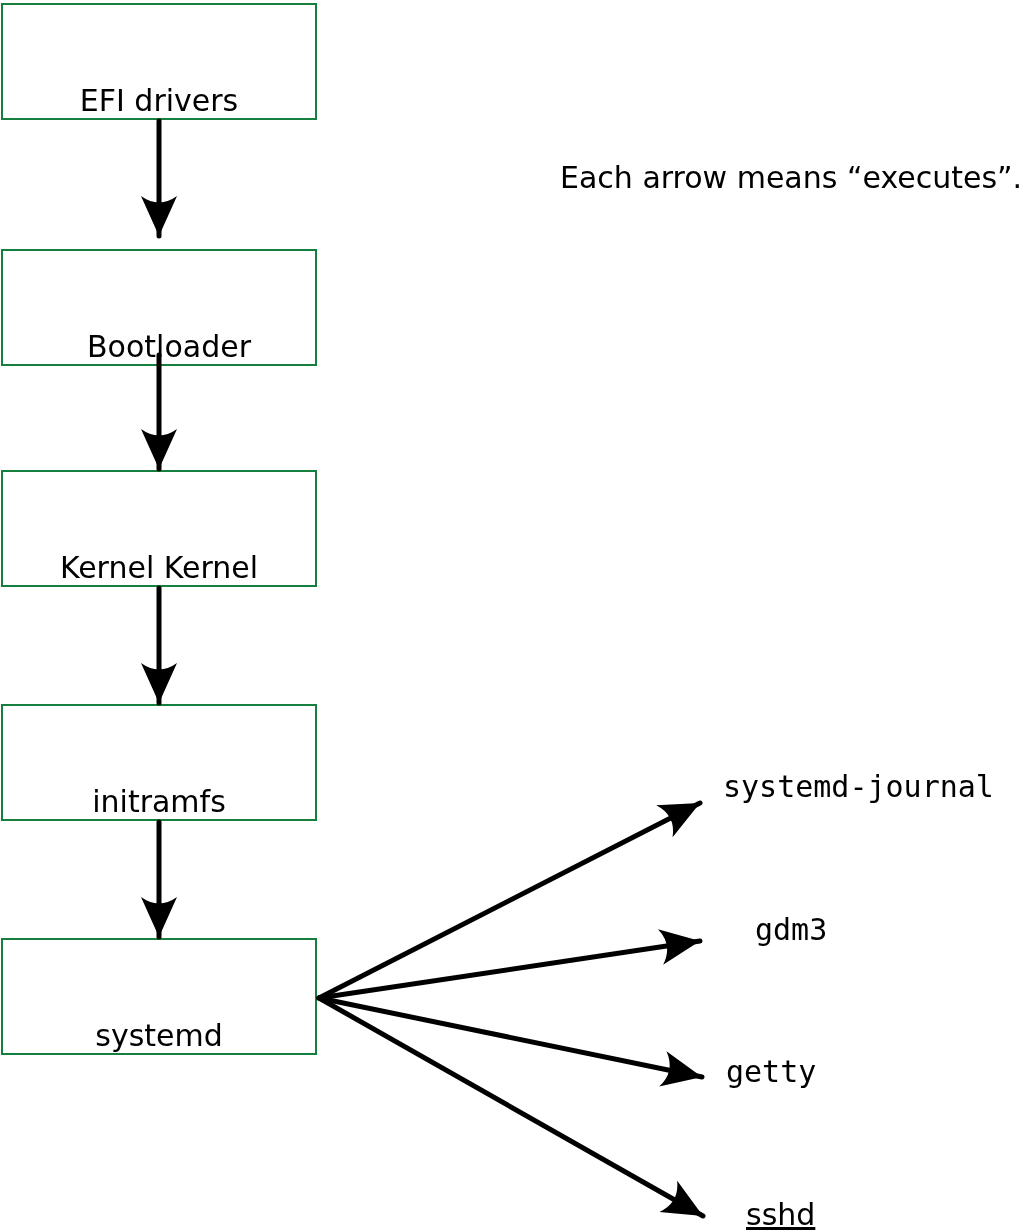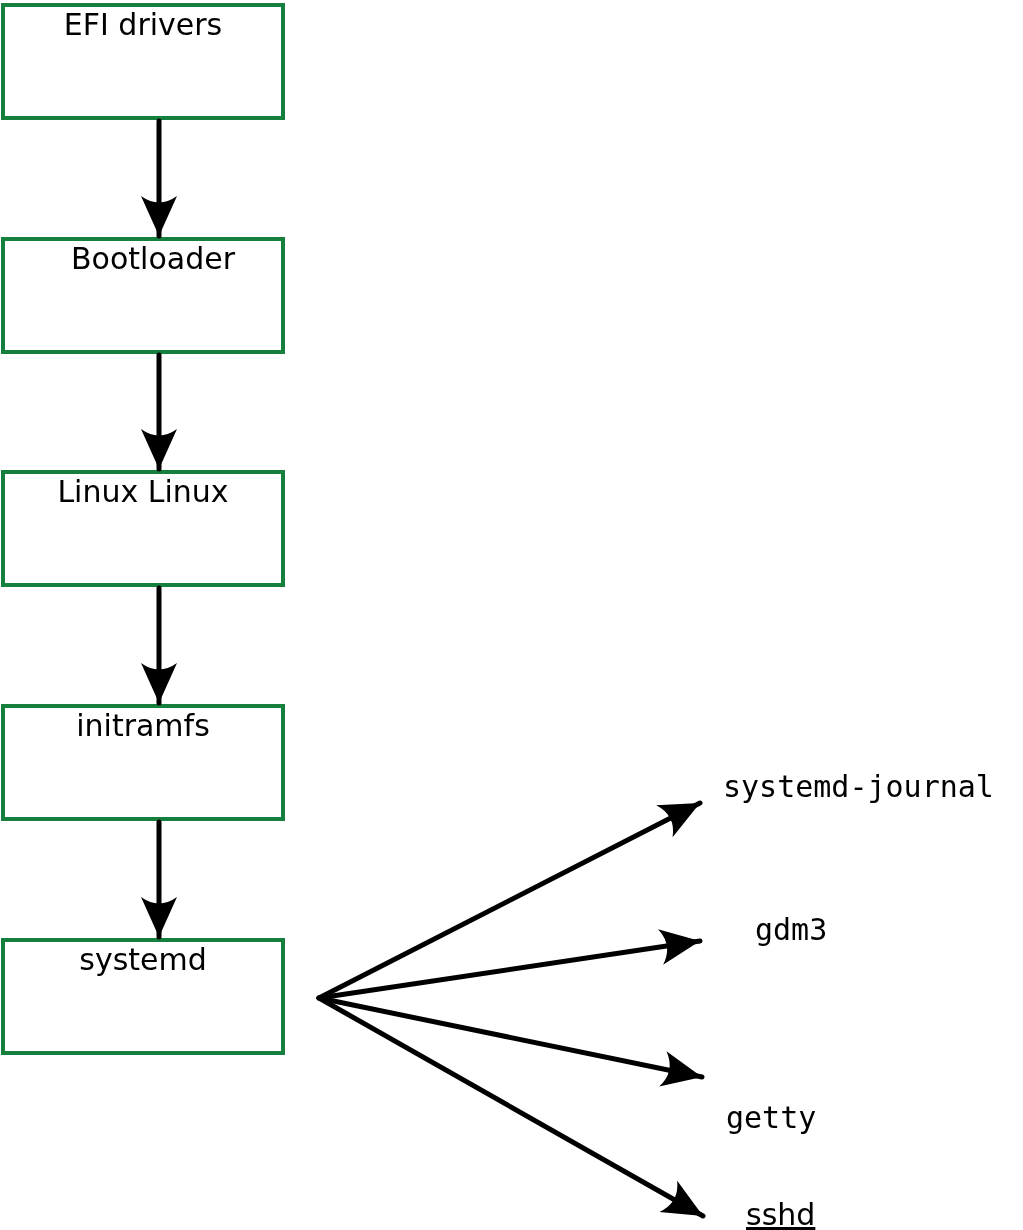--- a/index.html
+++ b/index.html
@@ -12,33 +12,33 @@
     width: 1023px;
     height: 1230px;
     background: #ffffff;
     overflow: hidden;
     color: #000000;
     font-family: "DejaVu Sans", sans-serif;
   }
   .box {
     position: absolute;
     left: 1px;
-    width: 284px;
+    width: 316px;
     height: 117px;
-    border: 4px solid #15803d;
+    border: 2px solid #15803d;
     box-sizing: border-box;
     background: #ffffff;
     display: flex;
-    align-items: flex-start;
+    align-items: flex-end;
     justify-content: center;
     font-size: 30px;
     z-index: 2;
   }
   #box-efi        { top: 3px; }
-  #box-bootloader { top: 237px; padding-left: 20px; }
+  #box-bootloader { top: 249px; padding-left: 20px; }
   #box-kernel     { top: 470px; }
   #box-initramfs  { top: 704px; }
   #box-systemd    { top: 938px; }
 
   svg.arrows {
     position: absolute;
     left: 0;
     top: 0;
     z-index: 3;
     pointer-events: none;
@@ -56,21 +56,21 @@
     line-height: 30px;
     white-space: nowrap;
     z-index: 2;
   }
   .proc.sans {
     font-family: "DejaVu Sans", sans-serif;
     text-decoration: underline;
   }
   #proc-journal { left: 723px; top: 772px; text-align: right; }
   #proc-gdm3    { left: 723px; top: 915px; margin-left: 32px; }
-  #proc-getty   { left: 726px; top: 1103px; }
+  #proc-getty   { left: 726px; top: 1057px; }
   #proc-sshd    { left: 746px; top: 1200px; }
 
   #note {
     position: absolute;
     left: 560px;
     top: 163px;
     font-size: 30px;
     line-height: 30px;
     white-space: nowrap;
     z-index: 2;
@@ -81,29 +81,30 @@
 
 <div id="canvas">
 
   <div class="box" id="box-efi">
     <span>EFI drivers</span>
   </div>
   <div class="box" id="box-bootloader">
     <span>Bootloader</span>
   </div>
   <div class="box" id="box-kernel">
-    <span>Linux Linux</span>
+    <span>Kernel Kernel</span>
   </div>
   <div class="box" id="box-systemd">
     <span>systemd</span>
   </div>
   <div class="box" id="box-initramfs">
     <span>initramfs</span>
   </div>
 
+  <div id="note">Each arrow means “executes”.</div>
 
   <div class="proc" id="proc-journal">systemd-journal</div>
   <div class="proc" id="proc-gdm3">gdm3</div>
   <div class="proc" id="proc-getty">getty</div>
   <div class="proc sans" id="proc-sshd">sshd</div>
 
   <svg class="arrows" width="1023" height="1230" viewBox="0 0 1023 1230">
     <defs>
       <marker id="ah" markerUnits="userSpaceOnUse" markerWidth="44" markerHeight="38" refX="40" refY="18" orient="auto">
         <path d="M40,18 L0,36 Q13,18 0,0 Z" fill="#000000"></path>

